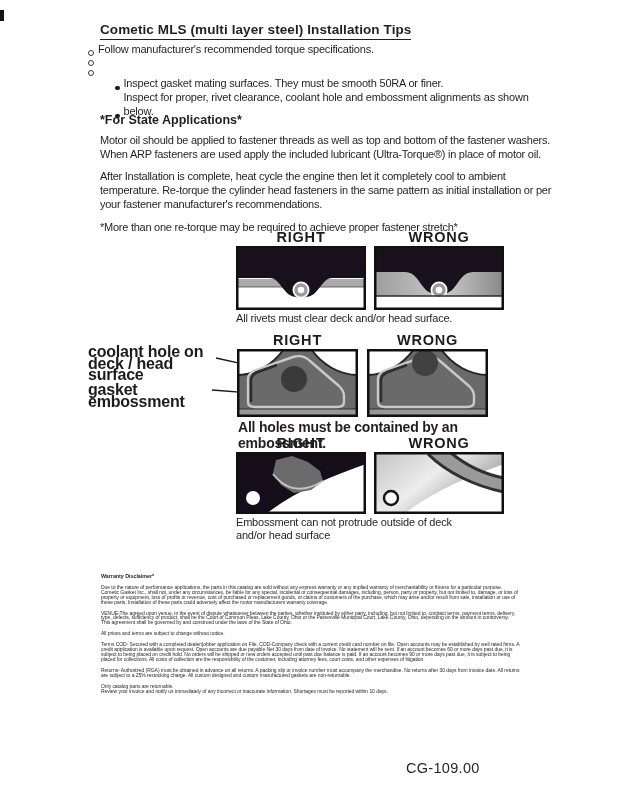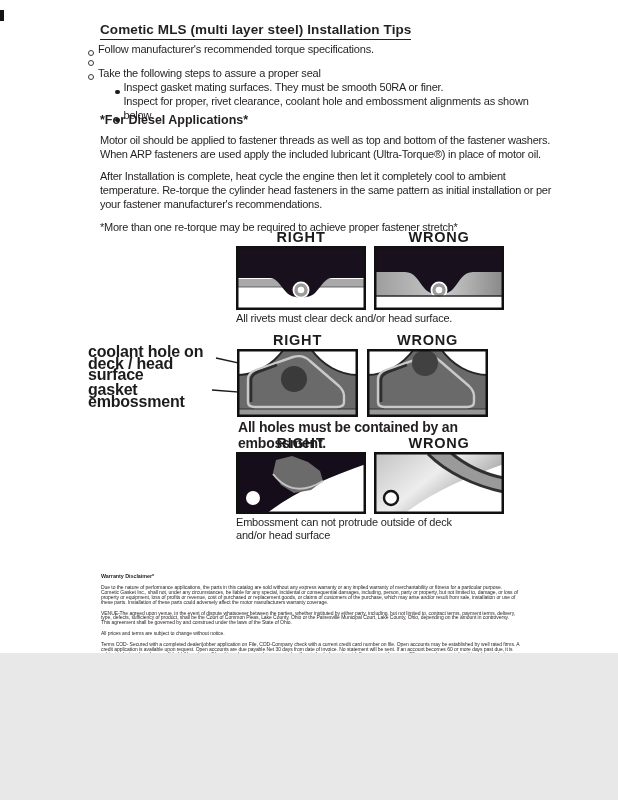--- a/index.html
+++ b/index.html
@@ -1,17 +1,17 @@
 <!DOCTYPE html>
 <html><head>
 <meta charset="utf-8">
 <style>
   html,body{margin:0;padding:0;background:#e8e8e8;}
   .page{
-    position:relative;width:618px;height:653px;background:#ffffff;
+    position:relative;width:618px;height:800px;background:#ffffff;
     font-family:"Liberation Sans", sans-serif;color:#231f20;overflow:hidden;
     margin:0 auto;
   }
   .corner-mark{position:absolute;left:0;top:10px;width:4px;height:11px;background:#141414;}
 
   
   .title{
     position:absolute;left:100px;top:22px;font-size:13.5px;font-weight:bold;
     letter-spacing:0.1px;border-bottom:1.6px solid #231f20;padding-bottom:2px;
     display:inline-block;
@@ -71,34 +71,33 @@
   <div class="bullets">
     <div class="b-item">
       <span class="marker-o"></span>
       <span>Follow manufacturer's recommended torque specifications.</span>
     </div>
     <div class="b-item">
       <span class="marker-o"></span>
     </div>
     <div class="b-item">
       <span class="marker-o"></span>
-      <span>Take the following steps to assure a proper seal</span>
     </div>
     <div class="b-sub">
       <span class="marker-f"></span>
       <span>Inspect gasket mating surfaces.  They must be smooth 50RA or finer.</span>
     </div>
     <div class="b-sub">
       <span class="marker-f"></span>
       <span>Inspect for proper, rivet clearance, coolant hole and embossment alignments as shown below.</span>
     </div>
   </div>
 
   <div class="diesel">
-    <div class="diesel-h">*For Diesel Applications*</div>
+    <div class="diesel-h">*For State Applications*</div>
     <p>Motor oil should be applied to fastener threads as well as top and bottom of the fastener washers. When ARP fasteners are used apply the included lubricant (Ultra-Torque®) in place of motor oil.</p>
     <p>After Installation is complete, heat cycle the engine then let it completely cool to ambient temperature. Re-torque the cylinder head fasteners in the same pattern as initial installation or per your fastener manufacturer's recommendations.</p>
     <p>*More than one re-torque may be required to achieve proper fastener stretch*</p>
   </div>
 
   <div class="diag-row row1">
     <div class="fig-col">
       <div class="rw-label">RIGHT</div>
       <svg width="130" height="64" viewBox="0 0 130 64">
         <rect x="0" y="0" width="130" height="64" fill="#ffffff"></rect>

